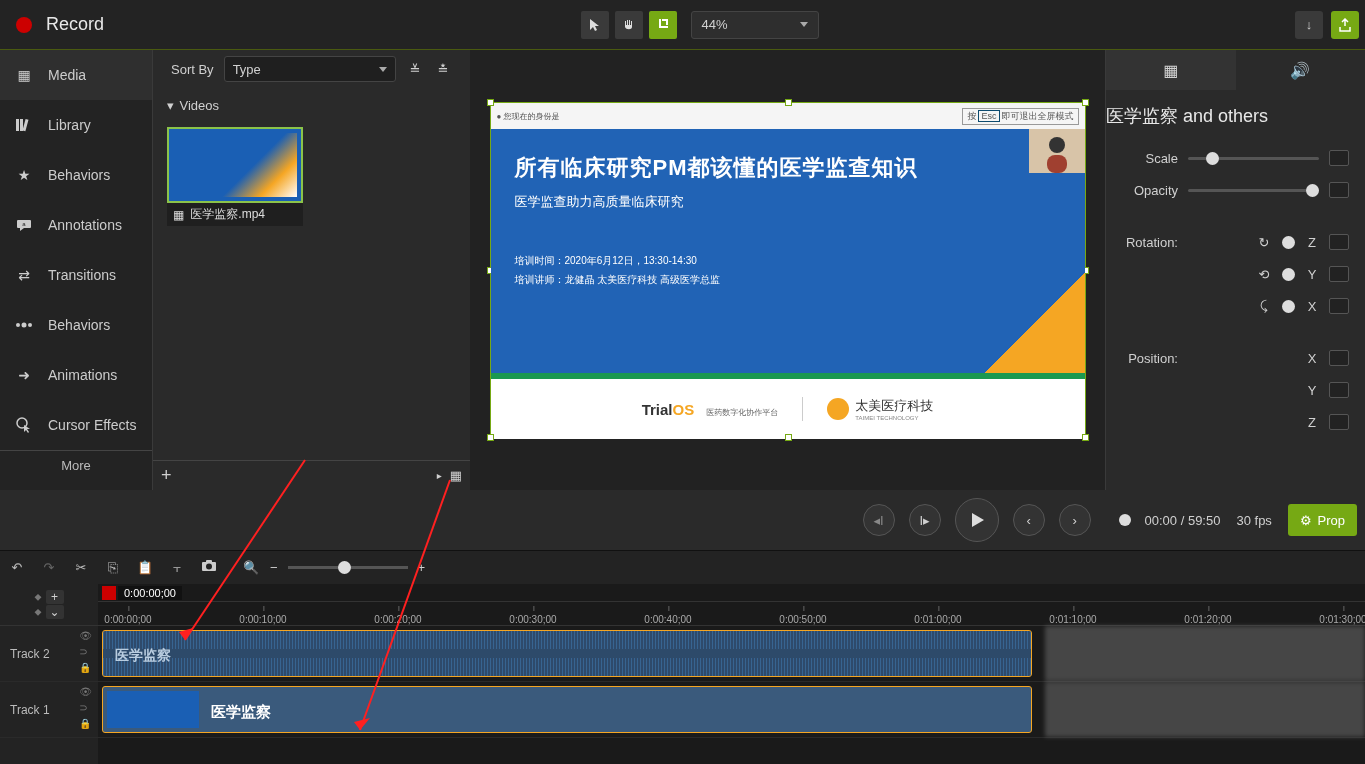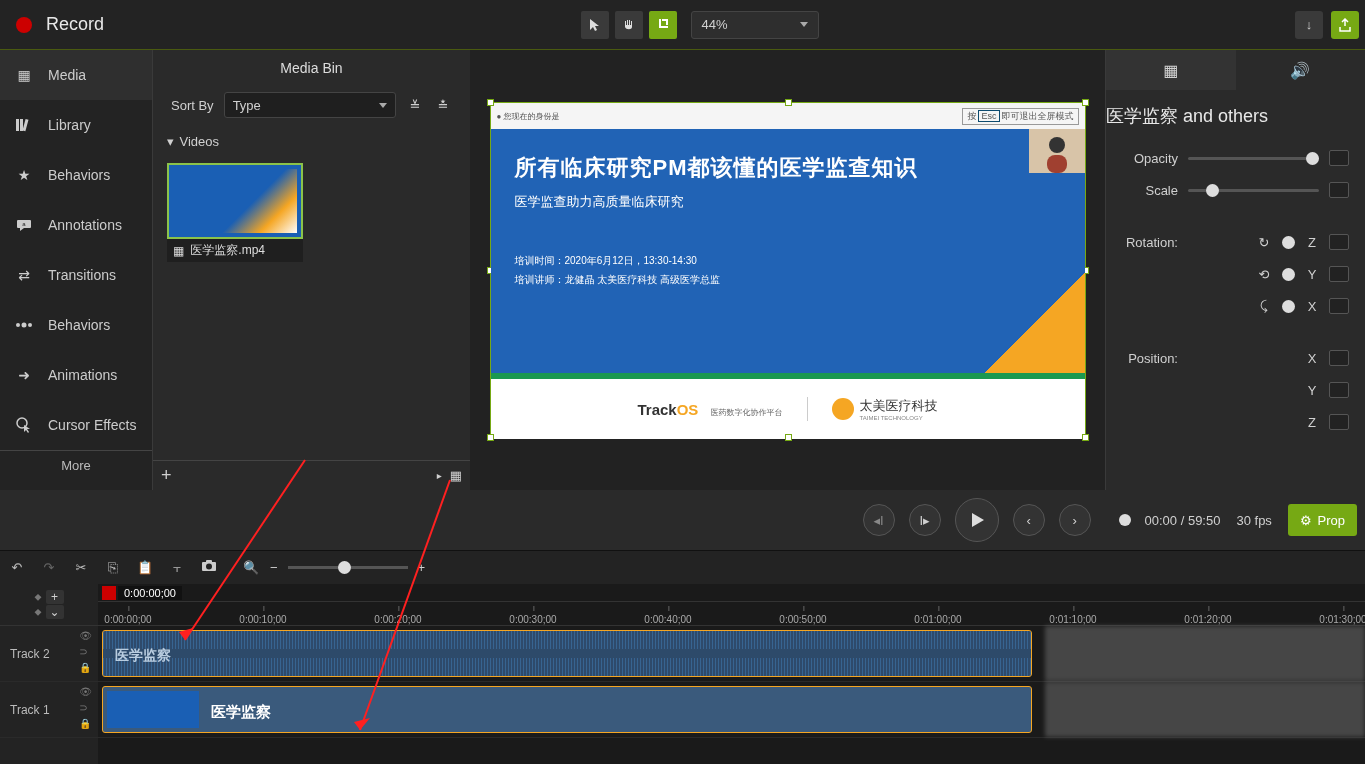--- a/index.html
+++ b/index.html
@@ -212,21 +212,20 @@
             <circle cx="6" cy="6" r="5" fill="none" stroke="#ccc" stroke-width="1.5"></circle>
             <path d="M8 8 L8 15 L10 13 L12 16 L13 15 L11 12 L14 12 Z" fill="#ccc"></path>
           </svg>
         </span>
         <span>Cursor Effects</span>
       </div>
     <div class="side-more">More</div>
   </div>
 
   <div class="media-bin">
-    <div class="mb-header">Media Bin</div>
     <div class="mb-sort">
       <span>Sort By</span>
       <div class="dd">
           <span>Type</span>
           <span class="caret"></span>
         </div>
       <span class="mb-sortico">≚</span>
       <span class="mb-sortico">≛</span>
     </div>
     <div class="mb-section">
@@ -276,21 +275,21 @@
         <div class="slide-tri"></div>
         <div class="slide-title">所有临床研究PM都该懂的医学监查知识</div>
         <div class="slide-sub">医学监查助力高质量临床研究</div>
         <div class="slide-info">
           <div>培训时间：2020年6月12日，13:30-14:30</div>
           <div>培训讲师：龙健晶    太美医疗科技 高级医学总监</div>
         </div>
       </div>
       <div class="slide-bar"></div>
       <div class="slide-bottom">
-        <div class="slide-logo1"><span>Track</span><span class="or">OS</span> <span style="font-size:8px;font-weight:normal;color:#666;padding-left:8px;">医药数字化协作平台</span></div>
+        <div class="slide-logo1"><span>Trial</span><span class="or">OS</span> <span style="font-size:8px;font-weight:normal;color:#666;padding-left:8px;">医药数字化协作平台</span></div>
         <div style="width:1px;height:24px;background:#ccc;"></div>
         <div class="slide-logo2">
             <div class="ico"></div>
             <div>
               <div style="font-size:13px;font-weight:normal;">太美医疗科技</div>
               <div style="font-size:6px;color:#888;">TAIMEI TECHNOLOGY</div>
             </div>
           </div>
       </div>
     </div>
@@ -300,30 +299,30 @@
     <div class="prop-tabs">
       <div class="prop-tab active">
           <span>▦</span>
         </div>
       <div class="prop-tab">
           <span>🔊</span>
         </div>
     </div>
     <div class="prop-title">医学监察 and others</div>
     <div class="prop-row">
+        <span class="lbl">Scale</span>
+        <div class="slider">
+          <div class="knob" style="left:18px;"></div>
+        </div>
+        <div class="inp"></div>
+      </div>
+    <div class="prop-row">
         <span class="lbl">Opacity</span>
         <div class="slider">
           <div class="knob" style="right:0;"></div>
-        </div>
-        <div class="inp"></div>
-      </div>
-    <div class="prop-row">
-        <span class="lbl">Scale</span>
-        <div class="slider">
-          <div class="knob" style="left:18px;"></div>
         </div>
         <div class="inp"></div>
       </div>
     <div style="height:20px;"></div>
     <div class="prop-row">
         <span class="lbl">Rotation:</span>
         <span style="flex:1"></span>
         <span class="rot-ico">↻</span>
         <div style="width:13px;height:13px;background:#ddd;border-radius:50%;"></div>
         <span class="axis">Z</span>

